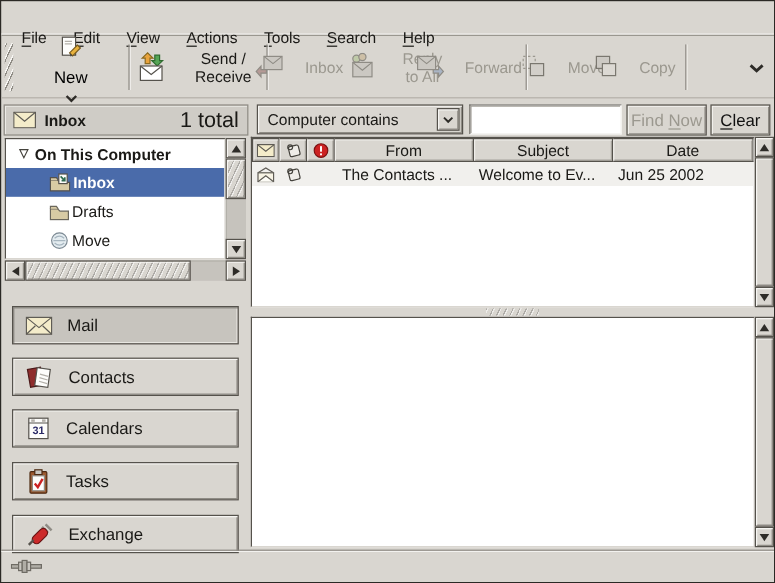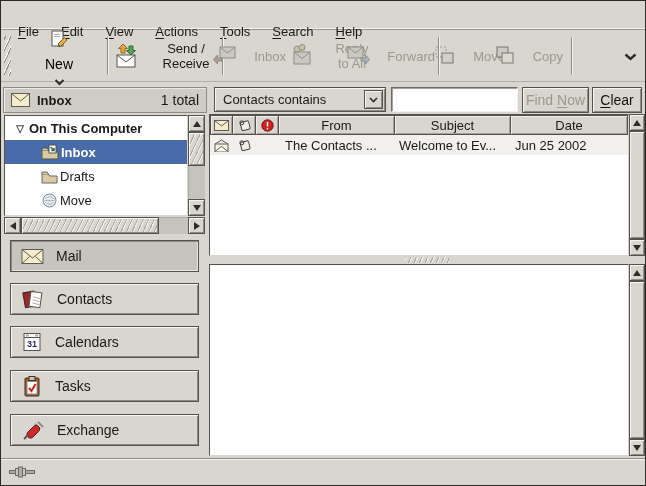--- a/index.html
+++ b/index.html
@@ -28,40 +28,40 @@
           background-image: repeating-linear-gradient(115deg, #f6f5f2 0 1px, #8f8c85 1px 2px, transparent 2px 5px); }
   .tsep { position:absolute; top:6px; width:2px; height:38px; border-left:1px solid #8f8c85; border-right:1px solid #f3f2ef; }
   .tbtn { position:absolute; top:2px; display:flex; flex-direction:row; align-items:center; justify-content:flex-end; gap:16px; height:46px; background:transparent; border:none; font-family:inherit; font-size:13px; color:#1a1916; }
   .tbtn.disabled { color:#9b988f; }
   #btn-new { position:absolute; left:12px; top:9px; width:92px; height:34px; display:flex; align-items:center; justify-content:center; gap:7px; background:transparent; border:none; font-family:inherit; font-size:14px;flex-direction:column; }
   #overflow { position:absolute; left:618px; top:15px; width:22px; height:22px; background:transparent; border:none; display:flex; align-items:center; justify-content:center; }
 
   
   #folder-header { position:absolute; left:2px; top:86px; width:204px; height:26px; background:#cfccc6; border:1px solid #8f8c85; box-shadow: inset 1px 1px 0 #eceae6; display:flex; align-items:center; padding:0 7px; gap:7px; }
   #folder-header .title { font-weight:bold; flex:1; }
-  #folder-header .count { font-size:14px; }
+  #folder-header .count { font-size:18px; }
 
   #tree-box { position:absolute; left:3px; top:114px; width:184px; height:101px; background:#fff; border:1px solid #55524c; border-color:#55524c #d9d6d0 #d9d6d0 #55524c; overflow:hidden; }
   .tree-row { position:relative; height:24px; display:flex; align-items:center; }
   .tree-row .expander { width:18px; text-align:center; font-size:10px; color:#44423c; }
   .tree-row.root { font-weight:bold; padding-left:6px; }
   .tree-row.child { padding-left:36px; gap:2px; }
   .tree-row.selected { background:#4a6baa; color:#fff; font-weight:bold; }
 
   .vscroll { position:absolute; width:17px; background:#c6c3bd; box-shadow: inset 1px 1px 0 #aeaba4; }
   .hscroll { position:absolute; height:17px; background:#c6c3bd; box-shadow: inset 1px 1px 0 #aeaba4; }
   .sbtn { position:absolute; width:17px; height:17px; display:flex; align-items:center; justify-content:center; }
   .thumb { position:absolute; }
   .arr { width:0; height:0; display:block; }
   .arr.up    { border-left:4px solid transparent; border-right:4px solid transparent; border-bottom:6px solid #2e2c28; }
   .arr.down  { border-left:4px solid transparent; border-right:4px solid transparent; border-top:6px solid #2e2c28; }
   .arr.left  { border-top:4px solid transparent; border-bottom:4px solid transparent; border-right:6px solid #2e2c28; }
   .arr.right { border-top:4px solid transparent; border-bottom:4px solid transparent; border-left:6px solid #2e2c28; }
 
-  .shortcut { position:absolute; left:9px; width:189px; height:32px; display:flex; align-items:center; gap:12px; padding-left:10px; font-family:inherit; font-size:14px; color:#1a1916; }
+  .shortcut { position:absolute; left:9px; width:189px; height:32px; display:flex; align-items:center; gap:12px; padding-left:10px; font-family:inherit; font-size:14px; color:#1a1916;margin-top:15px; }
 
   
   #combo { position:absolute; left:213px; top:86px; width:172px; height:25px; display:flex; align-items:center; padding-left:8px; }
   #combo .cbtn { position:absolute; right:2px; top:2px; width:19px; height:19px; display:flex; align-items:center; justify-content:center; }
   #search-input { position:absolute; left:390px; top:86px; width:127px; height:25px; font-family:inherit; font-size:13px; padding:0 4px; outline:none; }
   #find-btn { position:absolute; left:521px; top:86px; width:67px; height:26px; font-family:inherit; font-size:14px; color:#9b988f; }
   #clear-btn { position:absolute; left:591px; top:86px; width:50px; height:26px; font-family:inherit; font-size:14px; color:#111; }
   #find-btn u, #clear-btn u, .menu-item u { text-underline-offset:2px; }
 
   
@@ -321,21 +321,21 @@
       <svg width="24" height="23" viewBox="0 0 24 23">
         <path d="M14 5 L19 10 M17 3 L22 8" stroke="#8f8c85" stroke-width="2"></path>
         <path d="M7 13 l5.5 -5.5 c1.5 -1.5 4 -1.5 5 0 c1.5 1.5 1.5 3.5 0 5 L12 18 c-1.5 1.5 -3.5 1.5 -5 0 c-1.5 -1.5 -1.5 -3.5 0 -5 Z" fill="#cc2a2a" stroke="#6b1515"></path>
         <path d="M7 16 L3 20" stroke="#55524c" stroke-width="2"></path>
       </svg>
     </span>
     <span>Exchange</span>
   </button>
 
   <div id="combo" class="raised">
-    <span>Contacts contains</span>
+    <span>Computer contains</span>
     <span class="cbtn raised">
       <span>
         <svg width="9" height="6" viewBox="0 0 9 6">
             <path d="M1 1 L4.5 4.5 L8 1" fill="none" stroke="#2e2c28" stroke-width="1.6"></path>
           </svg>
       </span>
     </span>
   </div>
   <input id="search-input" class="sunken-white" type="text" value="" style="">
   <button id="find-btn" class="raised">Find <u>N</u>ow</button>

